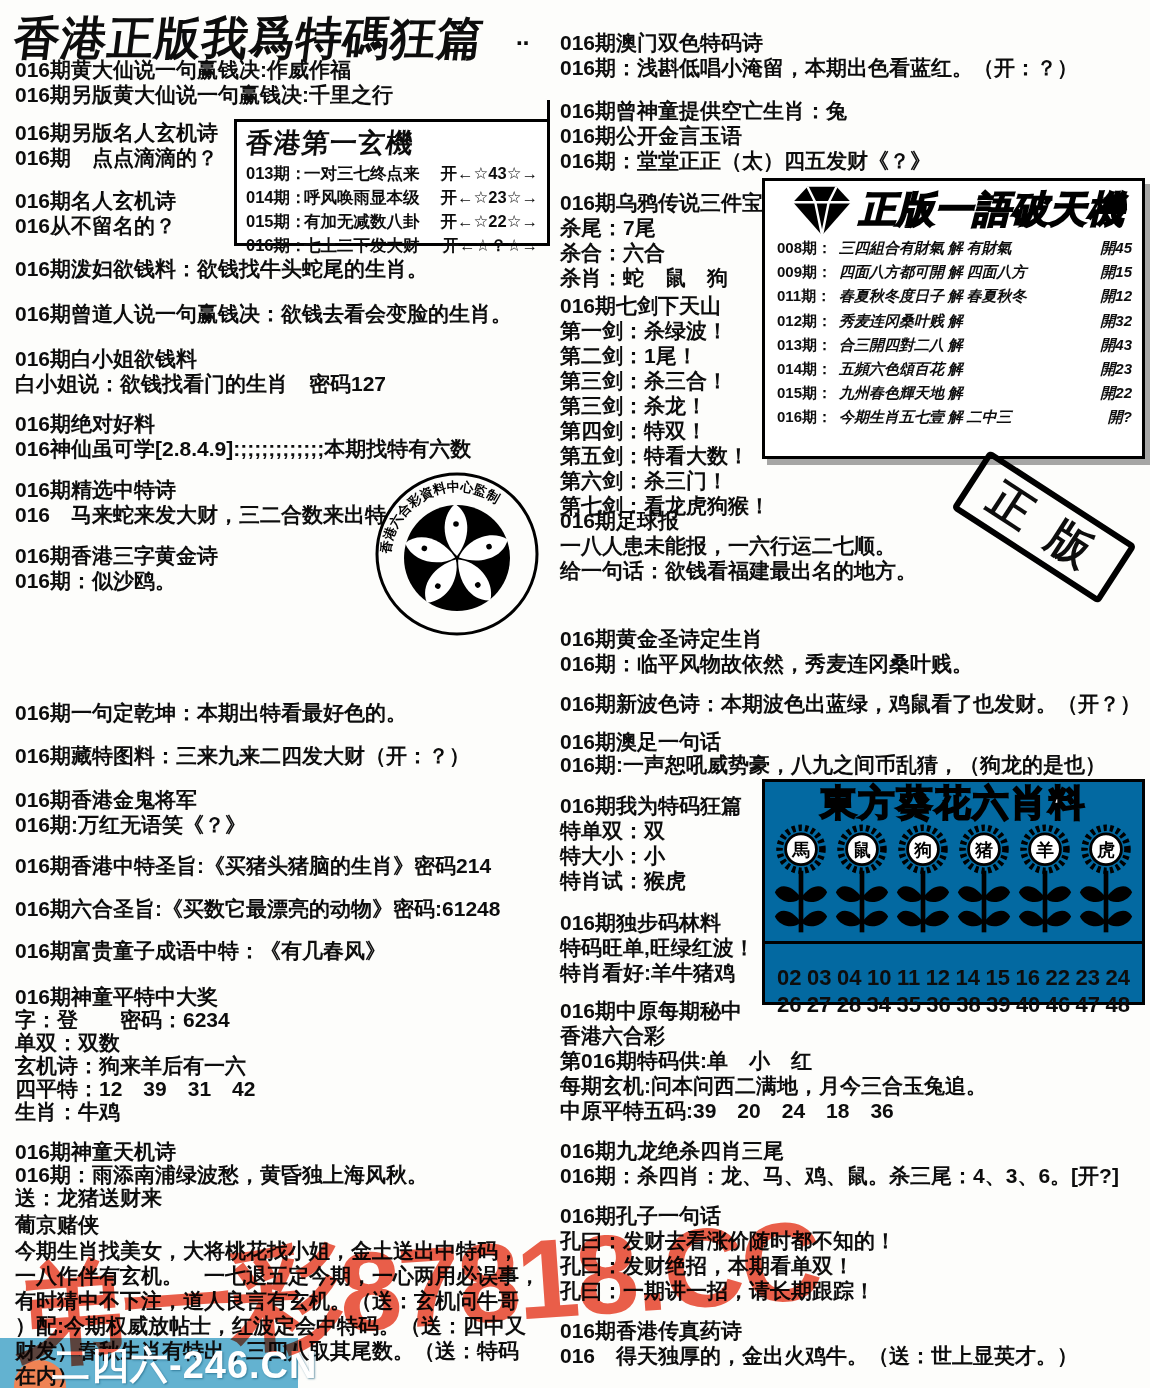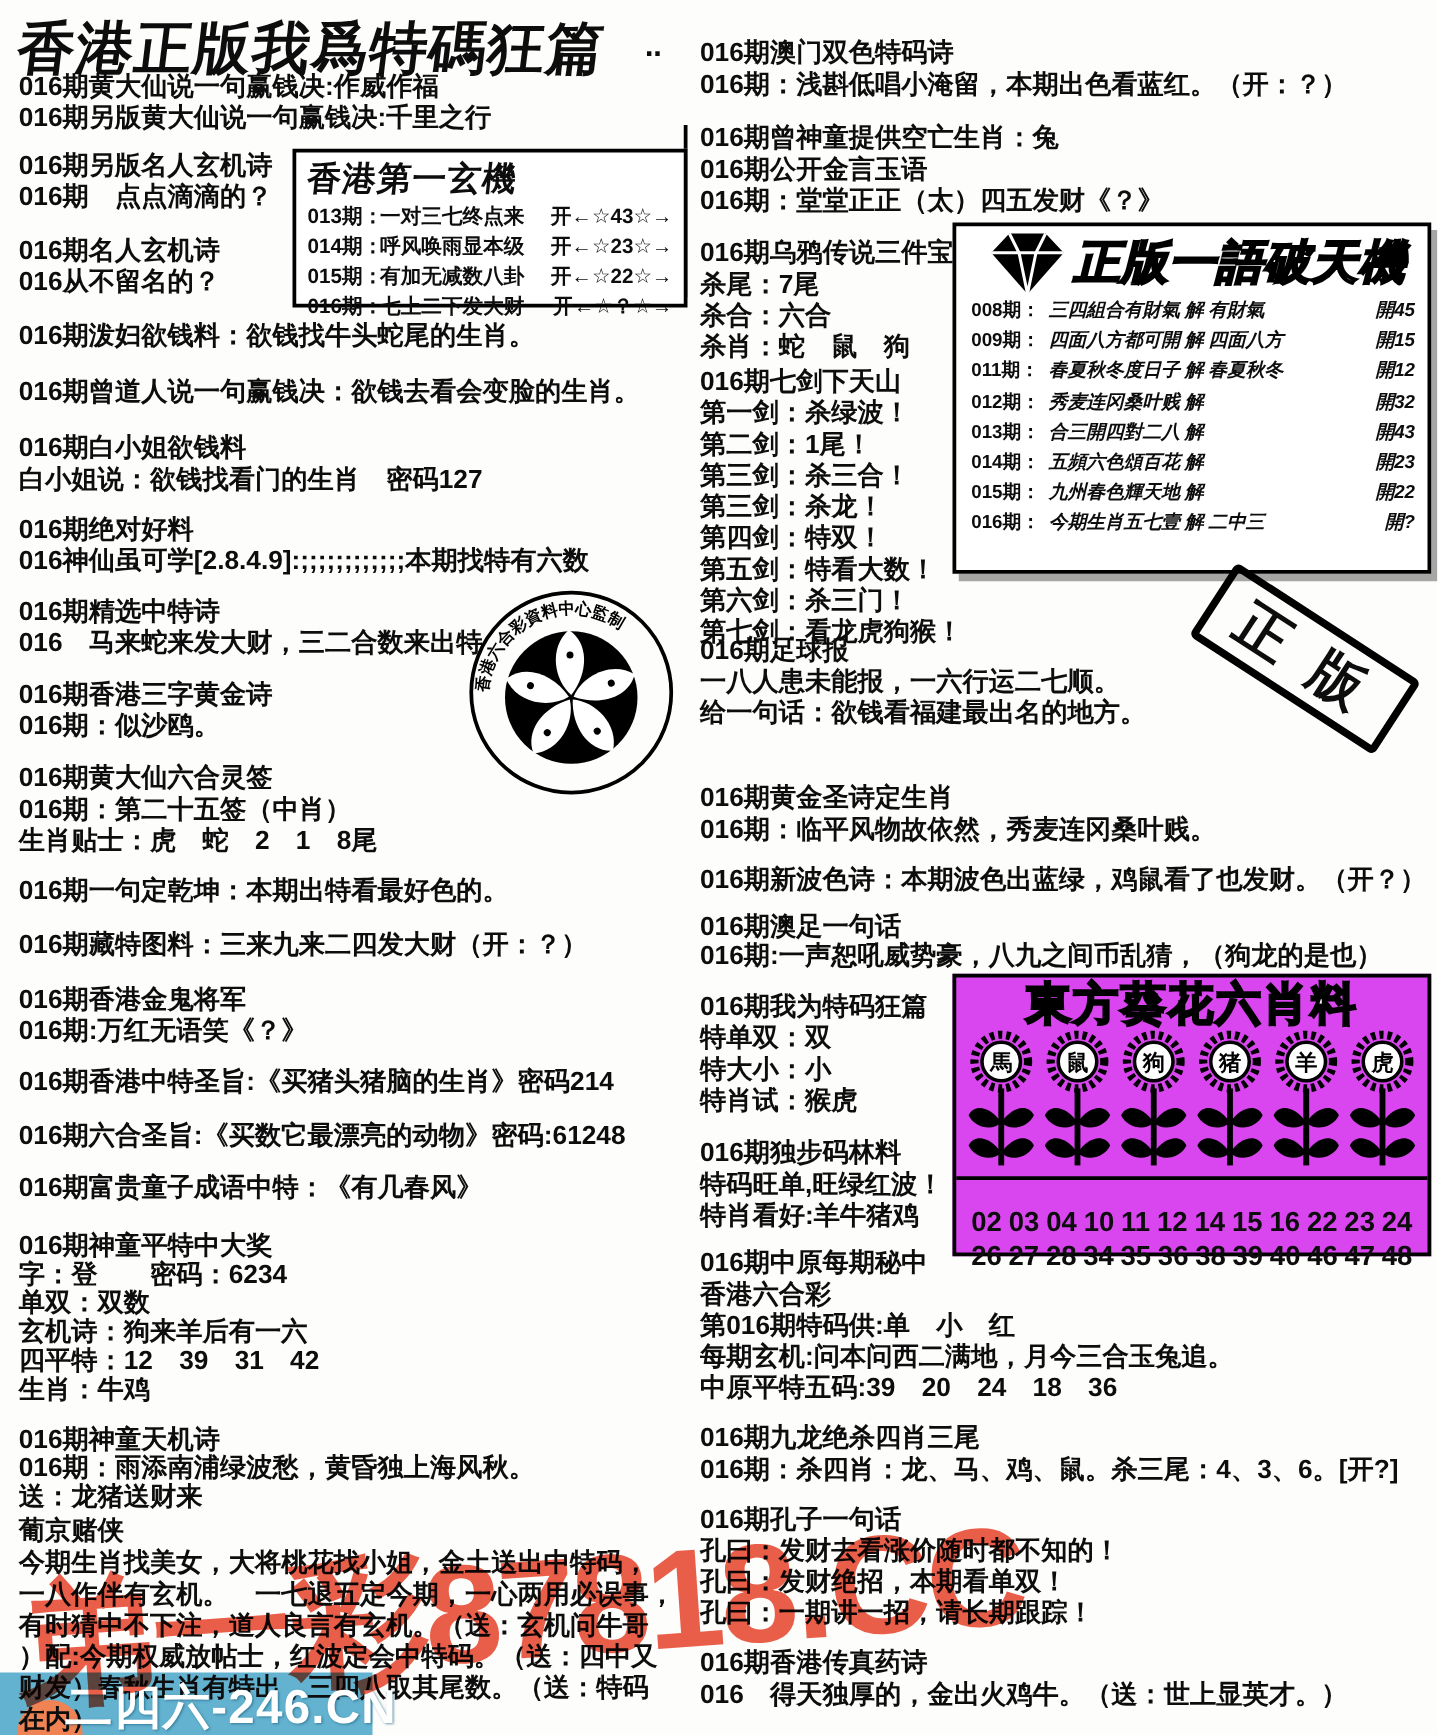--- a/index.html
+++ b/index.html
@@ -23,21 +23,21 @@
         background:#fff;box-sizing:border-box;z-index:3;box-shadow:5px 6px 0 rgba(60,60,60,.45);}
   .dhead{display:flex;align-items:center;height:58px;padding-left:20px;}
   .dtitle{font-size:37px;font-weight:900;font-style:italic;letter-spacing:1px;color:#fff;
         -webkit-text-stroke:2px #000;white-space:nowrap;}
   .drow{display:flex;align-items:baseline;padding:0 10px 0 12px;height:24.2px;font-size:15px;white-space:nowrap;}
   .drow .p{font-weight:bold;width:62px;}
   .drow .t{flex:1;font-weight:bold;font-style:italic;font-family:"Liberation Serif","DejaVu Serif",serif;}
   .drow .k{font-weight:bold;font-style:italic;}
   
   #sbox{position:absolute;left:762px;top:779px;width:383px;height:226px;border:3px solid #000;
-        background:#d946ef;box-sizing:border-box;z-index:3;}
+        background:#0369a1;box-sizing:border-box;z-index:3;}
   #sbox .stitle{text-align:center;font-size:36px;font-weight:900;color:#fff;-webkit-text-stroke:2px #000;
         letter-spacing:2px;line-height:40px;margin-top:1px;white-space:nowrap;}
   #flowers{display:flex;justify-content:space-around;height:118px;padding:0 6px;}
   #numstrip{border-top:3px solid #000;padding:20px 12px 0 12px;}
   .numrow{display:flex;justify-content:space-between;font-size:22px;font-weight:bold;line-height:27px;}
   
   #zb-stamp{position:absolute;left:956px;top:492px;width:146px;height:58px;border:6px solid #000;border-radius:5px;
         transform:rotate(33deg);display:flex;align-items:center;justify-content:center;background:rgba(255,255,255,.0);
         font-size:44px;font-weight:900;letter-spacing:26px;padding-left:18px;z-index:4;white-space:nowrap;}
   #bauhinia{position:absolute;left:372px;top:466px;z-index:4;}
@@ -87,25 +87,20 @@
       <div class="ln">016期绝对好料</div>
       <div class="ln">016神仙虽可学[2.8.4.9]:;;;;;;;;;;;;本期找特有六数</div>
     </div>
   <div class="sec" style="left:15px;top:477px">
       <div class="ln">016期精选中特诗</div>
       <div class="ln">016　马来蛇来发大财，三二合数来出特</div>
     </div>
   <div class="sec" style="left:15px;top:543px">
       <div class="ln">016期香港三字黄金诗</div>
       <div class="ln">016期：似沙鸥。</div>
-    </div>
-  <div class="sec" style="left:15px;top:610px">
-      <div class="ln">016期黄大仙六合灵签</div>
-      <div class="ln">016期：第二十五签（中肖）</div>
-      <div class="ln">生肖贴士：虎　蛇　2　1　8尾</div>
     </div>
   <div class="sec" style="left:15px;top:700px">
       <div class="ln">016期一句定乾坤：本期出特看最好色的。</div>
     </div>
   <div class="sec" style="left:15px;top:743px">
       <div class="ln">016期藏特图料：三来九来二四发大财（开：？）</div>
     </div>
   <div class="sec" style="left:15px;top:787px">
       <div class="ln">016期香港金鬼将军</div>
       <div class="ln">016期:万红无语笑《？》</div>

